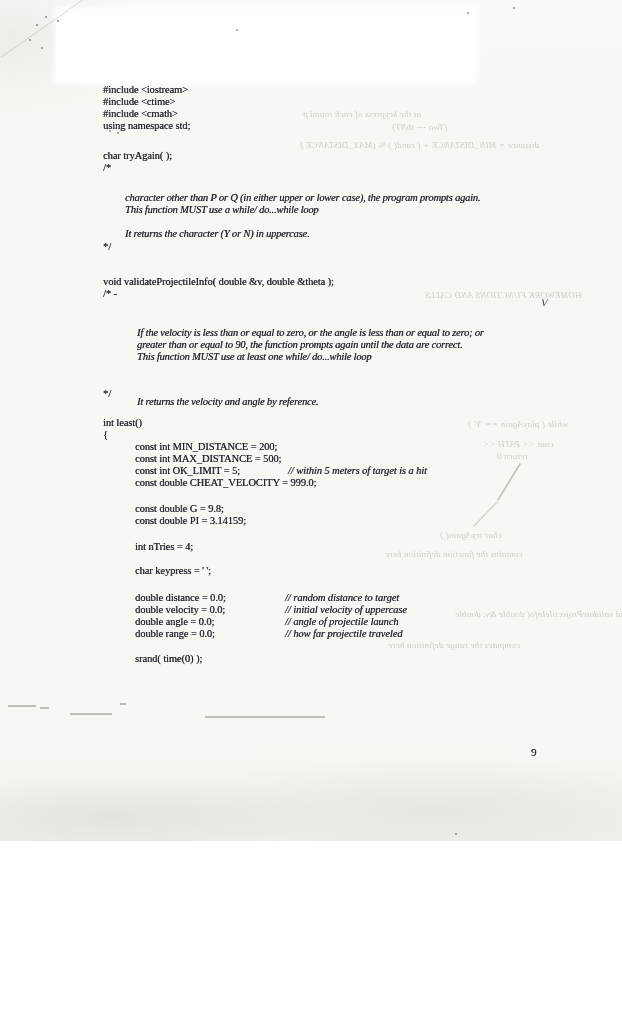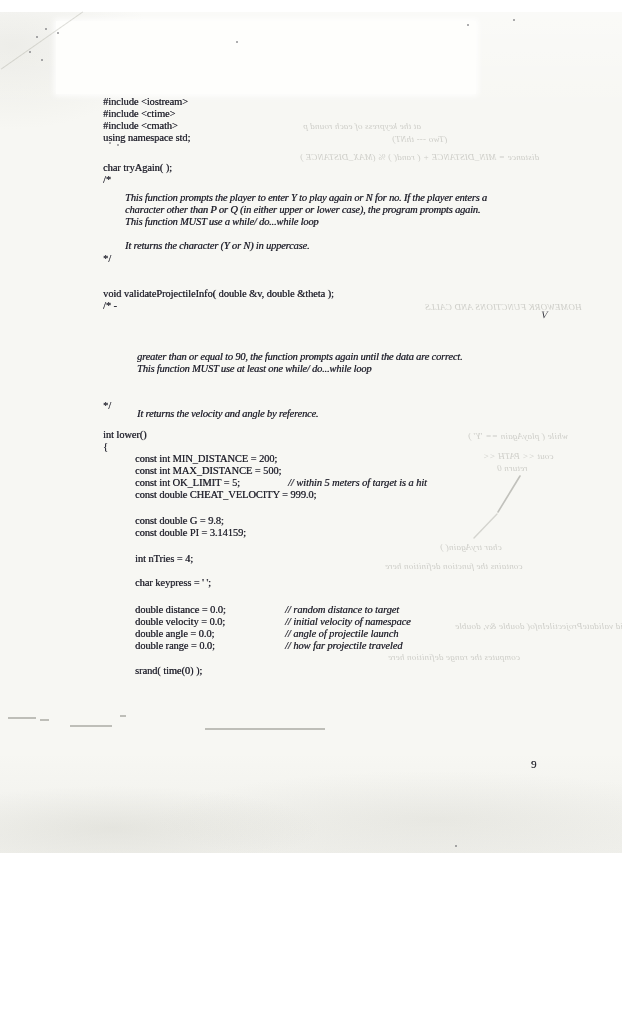--- a/index.html
+++ b/index.html
@@ -5,21 +5,21 @@
   html,body{margin:0;padding:0;}
   .canvas{
     position:relative;
     width:622px;height:1024px;
     background:#ffffff;
     overflow:hidden;
     font-family:"Liberation Serif", serif;
   }
   
   .scan{
-    position:absolute;left:0;top:12px;width:622px;height:841px;
+    position:absolute;left:0;top:0;width:622px;height:841px;
     background:#f7f7f3;
     background-image:
       radial-gradient(ellipse 300px 60px at 18% 97%, rgba(170,170,158,0.18), rgba(0,0,0,0) 70%),
       radial-gradient(ellipse 400px 70px at 70% 96%, rgba(170,170,158,0.14), rgba(0,0,0,0) 70%),
       radial-gradient(ellipse 200px 120px at 2% 4%, rgba(190,190,180,0.20), rgba(0,0,0,0) 70%),
       linear-gradient(to bottom, rgba(255,255,255,0.4), rgba(0,0,0,0) 12%, rgba(0,0,0,0) 88%, rgba(150,150,140,0.08));
   }
   
   .white-patch{
     position:absolute;left:56px;top:9px;width:420px;height:73px;
@@ -93,43 +93,43 @@
     <div class="white-patch"></div>
     <div class="crease"></div>
 
     <div class="code-area">
         <div class="line" style="left: 103px; top: 84px;">#include &lt;iostream&gt;</div>
         <div class="line" style="left: 103px; top: 96px;">#include &lt;ctime&gt;</div>
         <div class="line" style="left: 103px; top: 108px;">#include &lt;cmath&gt;</div>
         <div class="line" style="left: 103px; top: 120px;">using namespace std;</div>
         <div class="line" style="left: 103px; top: 150px; text-align: right;">char tryAgain( );</div>
         <div class="line" style="left: 103px; top: 162px;">/*</div>
-        <div class="line italic" style="left: 125px; top: 180px;">This function prompts the player to enter Y to play again or N for no. If the player enters a</div>
         <div class="line italic" style="left: 125px; top: 192px;">character other than P or Q (in either upper or lower case), the program prompts again.</div>
         <div class="line italic" style="left: 125px; top: 204px;">This function MUST use a while/ do...while loop</div>
         <div class="line italic" style="left: 125px; top: 228px;">It returns the character (Y or N) in uppercase.</div>
         <div class="line" style="left: 103px; top: 241px;">*/</div>
         <div class="line" style="left: 103px; top: 276px;">void validateProjectileInfo( double &amp;v, double &amp;theta );</div>
         <div class="line" style="left: 103px; top: 288px;">/* -</div>
+        <div class="line italic" style="left: 137px; top: 327px;">If the velocity is less than or equal to zero, or the angle is less than or equal to zero; or</div>
         <div class="line italic" style="left: 137px; top: 339px;">greater than or equal to 90, the function prompts again until the data are correct.</div>
         <div class="line italic" style="left: 137px; top: 351px;">This function MUST use at least one while/ do...while loop</div>
         <div class="line italic" style="left: 137px; top: 375px; margin-top: 21px;">It returns the velocity and angle by reference.</div>
         <div class="line" style="left: 103px; top: 388px;">*/</div>
-        <div class="line" style="left: 103px; top: 417px;">int lower()</div>
+        <div class="line" style="left: 103px; top: 417px;">int least()</div>
         <div class="line" style="left: 103px; top: 429px;">{</div>
         <div class="line" style="left: 135px; top: 441px;">const int MIN_DISTANCE = 200;</div>
         <div class="line" style="left: 135px; top: 453px;">const int MAX_DISTANCE = 500;</div>
         <div class="line" style="left: 135px; top: 465px;">const int OK_LIMIT = 5;<span class="side-comment" style="left: 153px;">// within 5 meters of target is a hit</span></div>
         <div class="line" style="left: 135px; top: 477px;">const double CHEAT_VELOCITY = 999.0;</div>
         <div class="line" style="left: 135px; top: 503px;">const double G = 9.8;</div>
         <div class="line" style="left: 135px; top: 515px;">const double PI = 3.14159;</div>
         <div class="line" style="left: 135px; top: 541px;">int nTries = 4;</div>
         <div class="line" style="left: 135px; top: 565px;">char keypress = ' ';</div>
         <div class="line" style="left: 135px; top: 592px;">double distance = 0.0;<span class="side-comment" style="left: 150px;">// random distance to target</span></div>
-        <div class="line" style="left: 135px; top: 604px;">double velocity = 0.0;<span class="side-comment" style="left: 150px;">// initial velocity of namespace</span></div>
+        <div class="line" style="left: 135px; top: 604px;">double velocity = 0.0;<span class="side-comment" style="left: 150px;">// initial velocity of uppercase</span></div>
         <div class="line" style="left: 135px; top: 616px;">double angle = 0.0;<span class="side-comment" style="left: 150px;">// angle of projectile launch</span></div>
         <div class="line" style="left: 135px; top: 628px;">double range = 0.0;<span class="side-comment" style="left: 150px;">// how far projectile traveled</span></div>
         <div class="line" style="left: 135px; top: 653px; text-align: right;">srand( time(0) );</div>
       </div>
 
     <div class="ghost-layer">
         <div class="ghost" style="left: 303px; top: 109px;">at the keypress of each round p</div>
         <div class="ghost" style="left: 392px; top: 122px;">(Two --- thNT)</div>
         <div class="ghost" style="left: 300px; top: 140px;">distance = MIN_DISTANCE + ( rand( ) % (MAX_DISTANCE )</div>
         <div class="ghost" style="left: 425px; top: 290px;">HOMEWORK FUNCTIONS AND CALLS</div>

